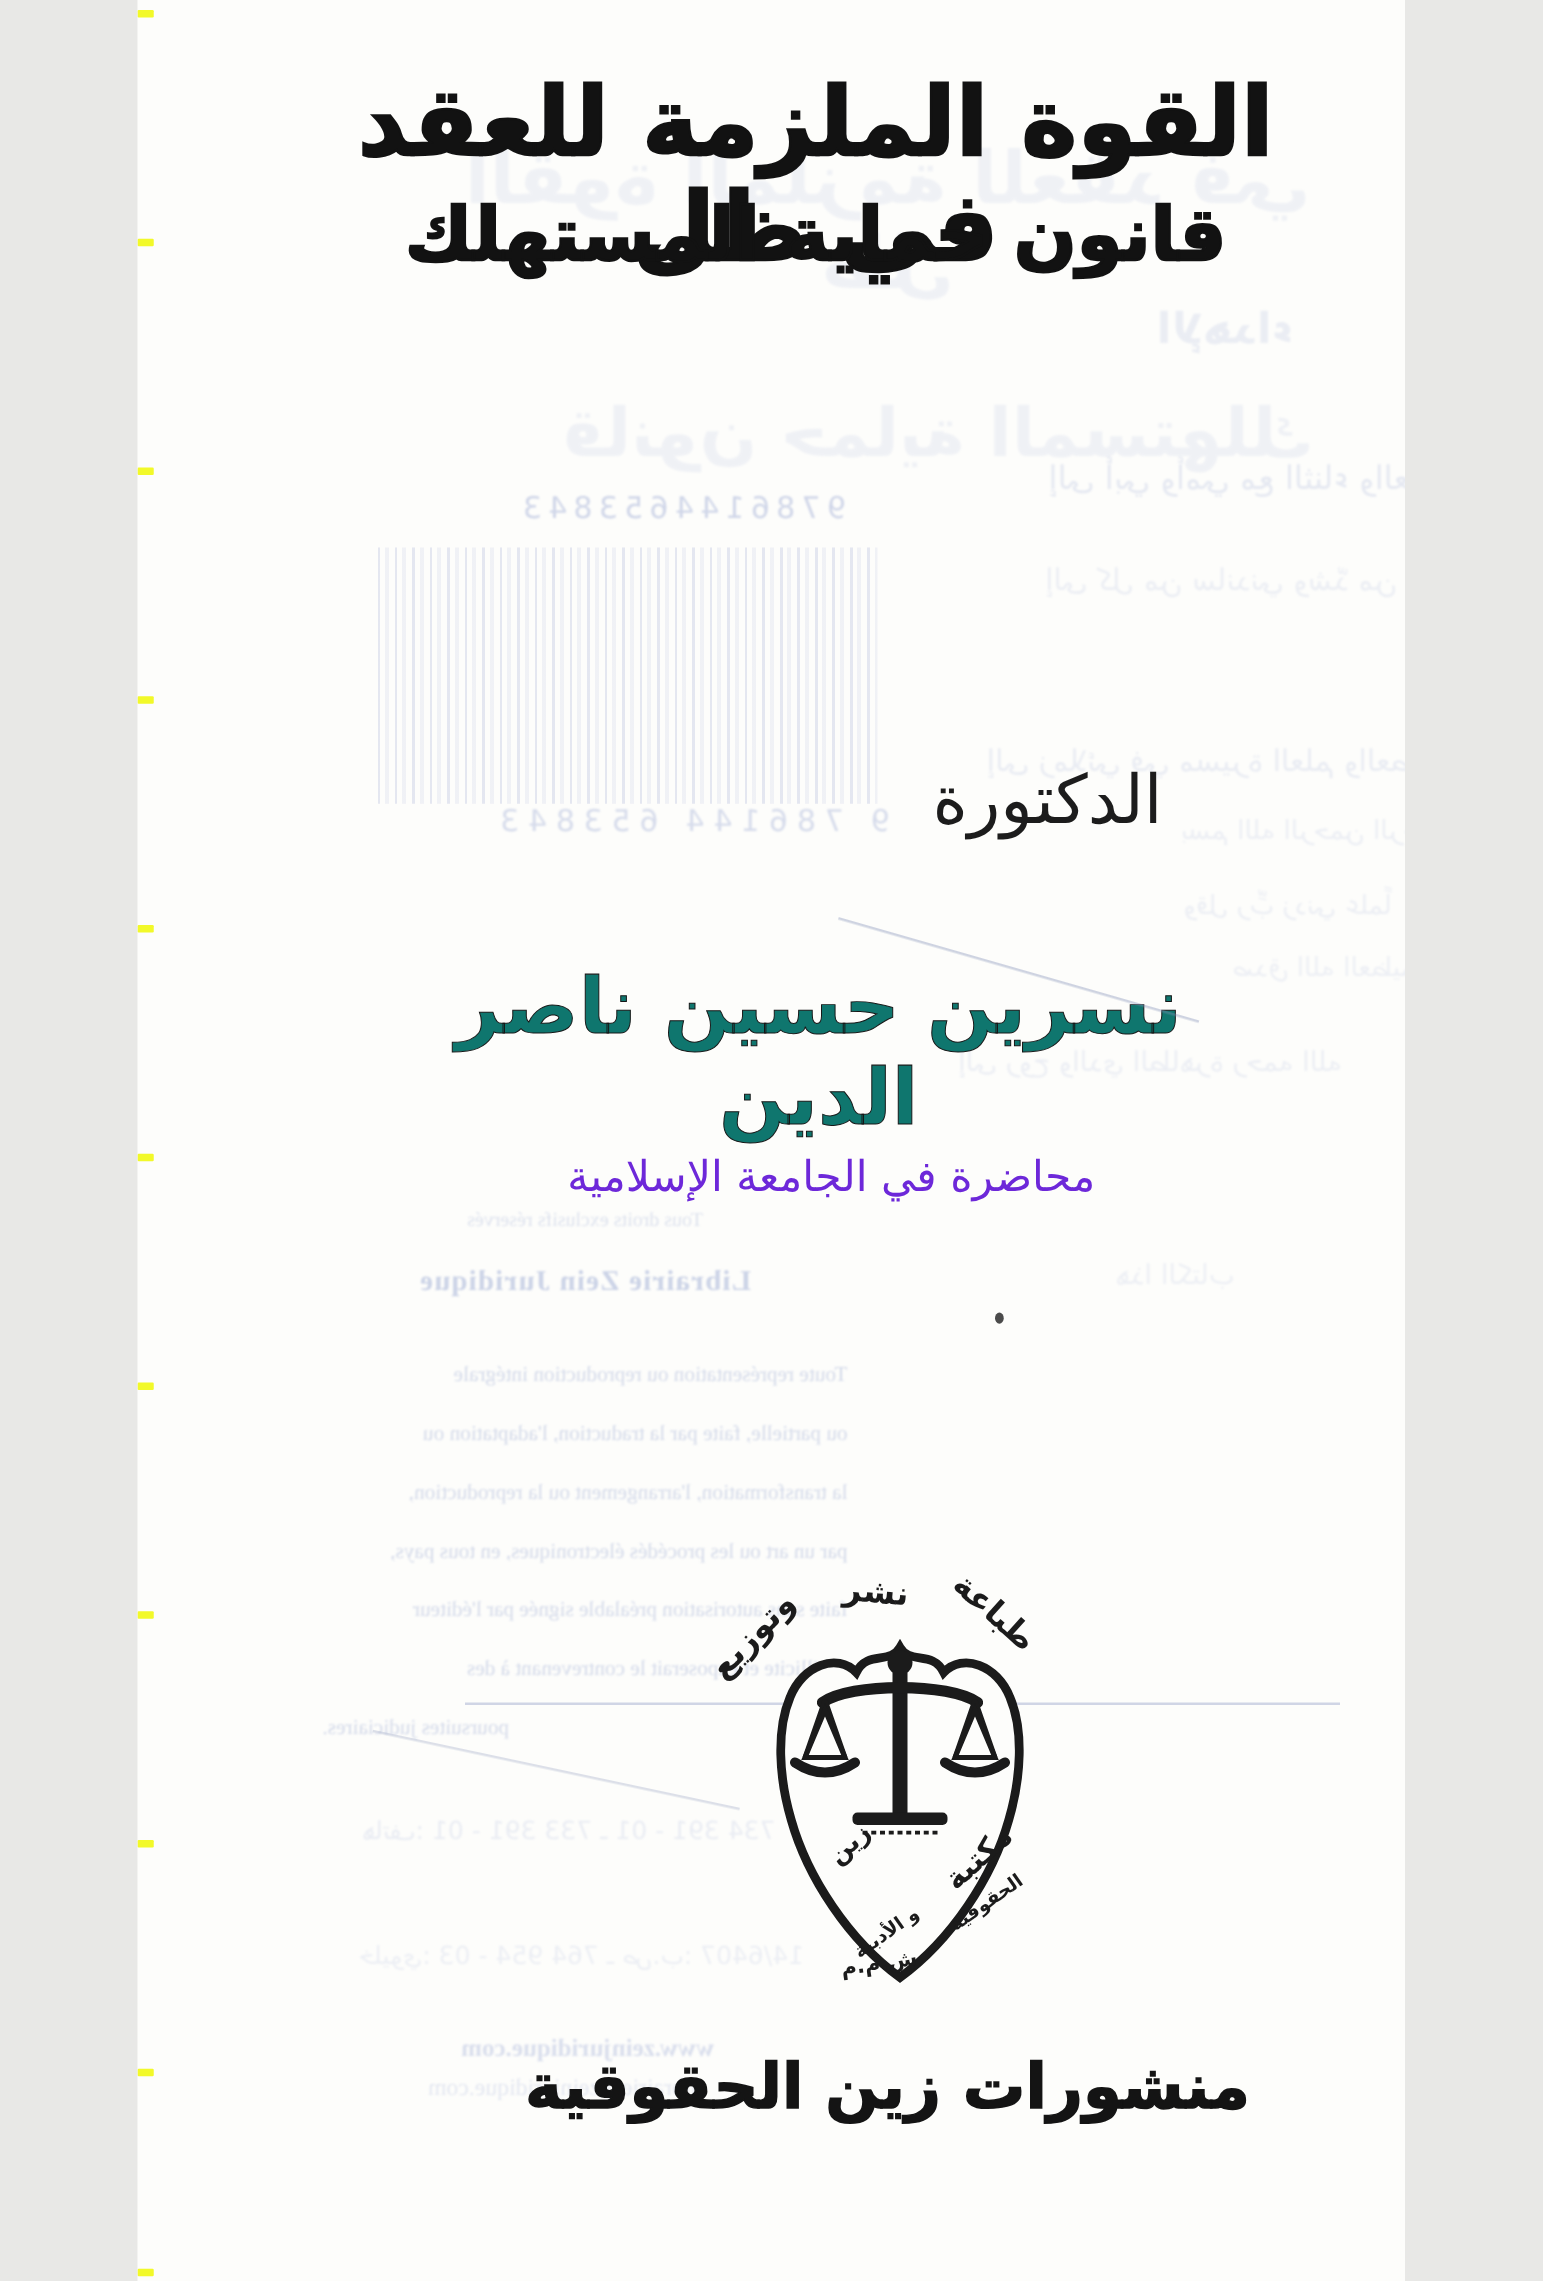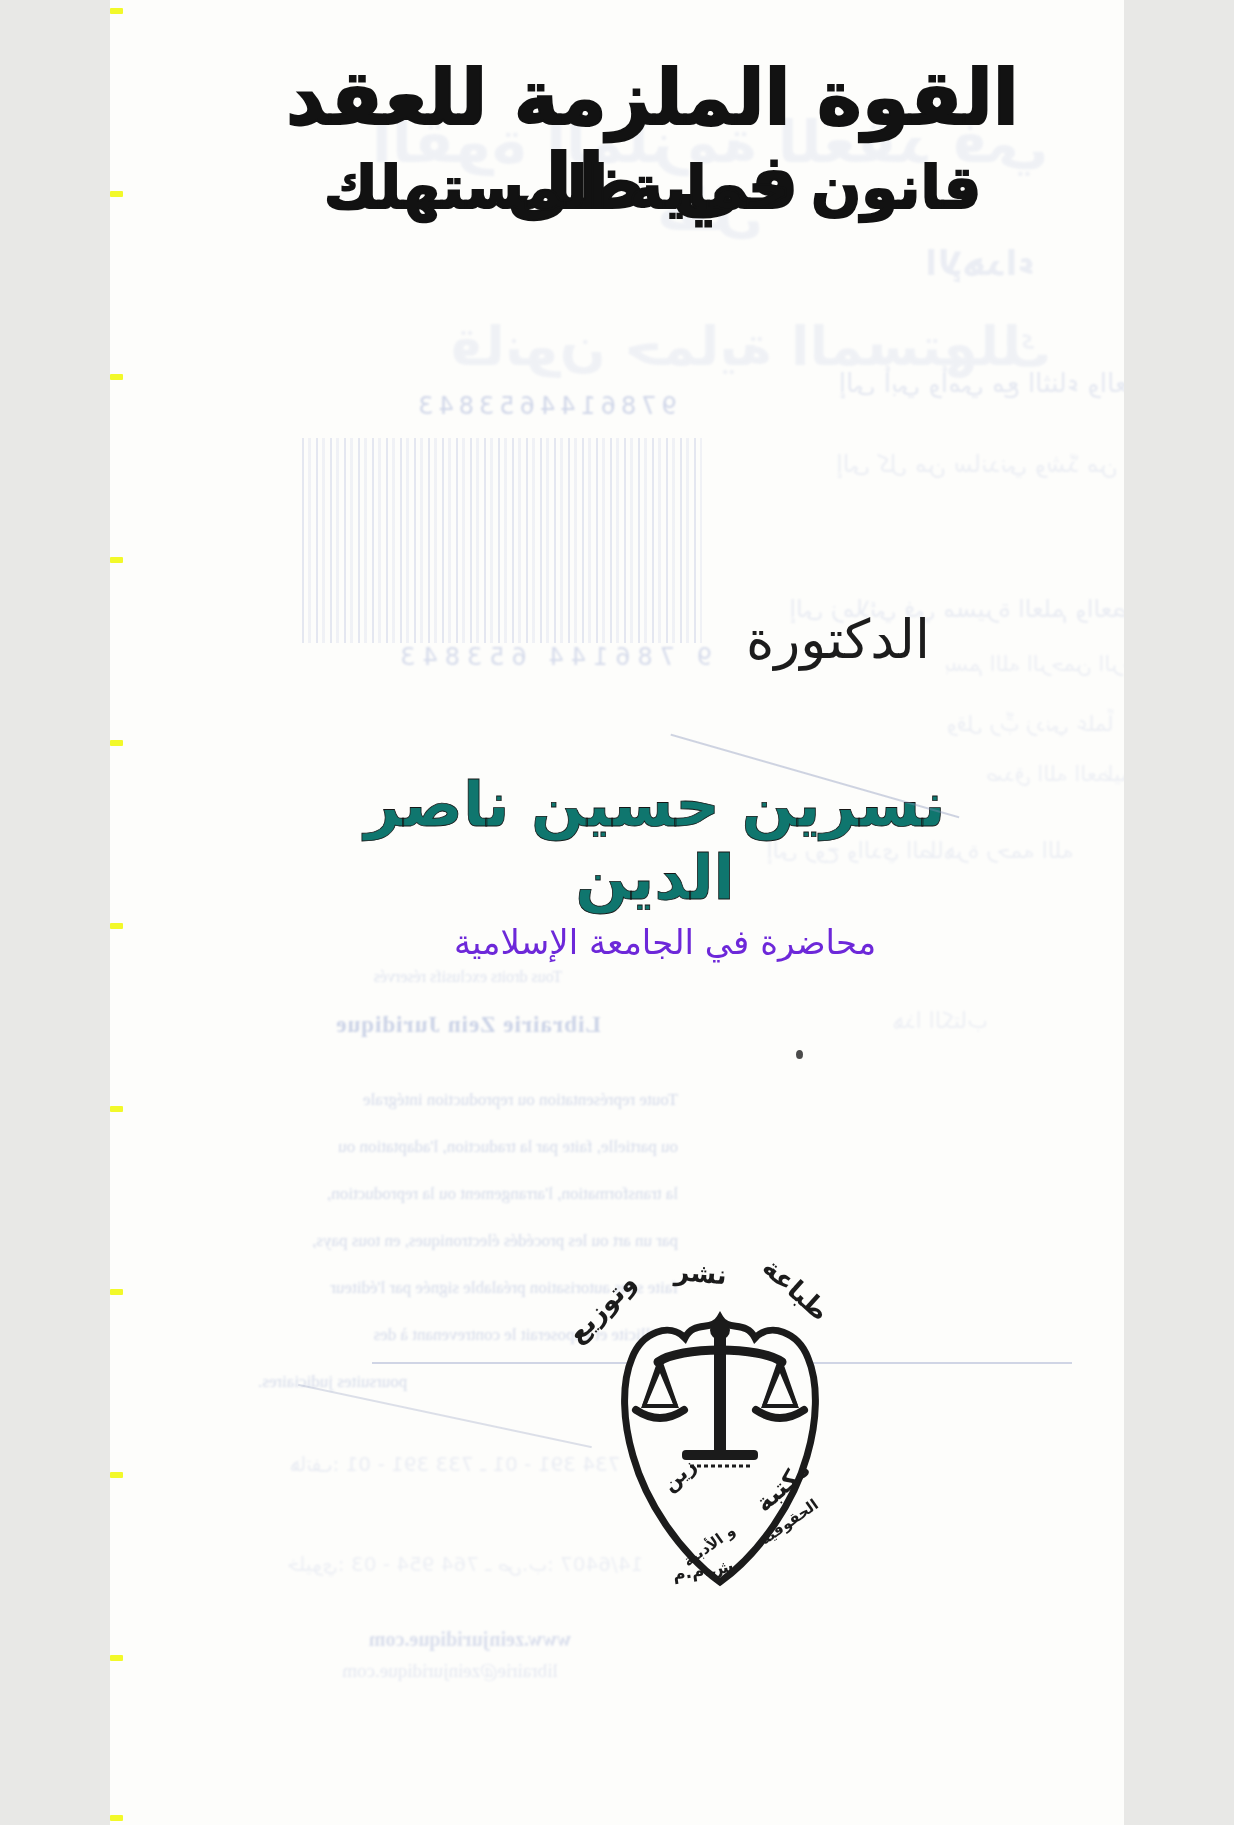--- a/index.html
+++ b/index.html
@@ -137,14 +137,15 @@
       <line x1="130" y1="218" x2="190" y2="218" stroke-width="3" stroke-dasharray="4,3"></line>
     </g>
 
     <text x="228" y="244" font-size="24" font-weight="700" text-anchor="middle" transform="rotate(-42 228 244)">مكتبة</text>
     <text x="124" y="232" font-size="20" font-weight="700" text-anchor="middle" transform="rotate(-42 124 232)">زين</text>
     <text x="232" y="278" font-size="15" font-weight="700" text-anchor="middle" transform="rotate(-35 232 278)">الحقوقية</text>
     <text x="152" y="302" font-size="15" font-weight="700" text-anchor="middle" transform="rotate(-35 152 302)">و الأدبية</text>
     <text x="144" y="328" font-size="17" font-weight="700" text-anchor="middle" transform="rotate(-8 144 328)">ش.م.م</text>
   </svg>
 
+  <div class="abs rtl ctr publisher" style="left:240px;top:1640px;width:720px;font-size:50px">منشورات زين الحقوقية</div>
 
 </div>
 
 </body></html>

